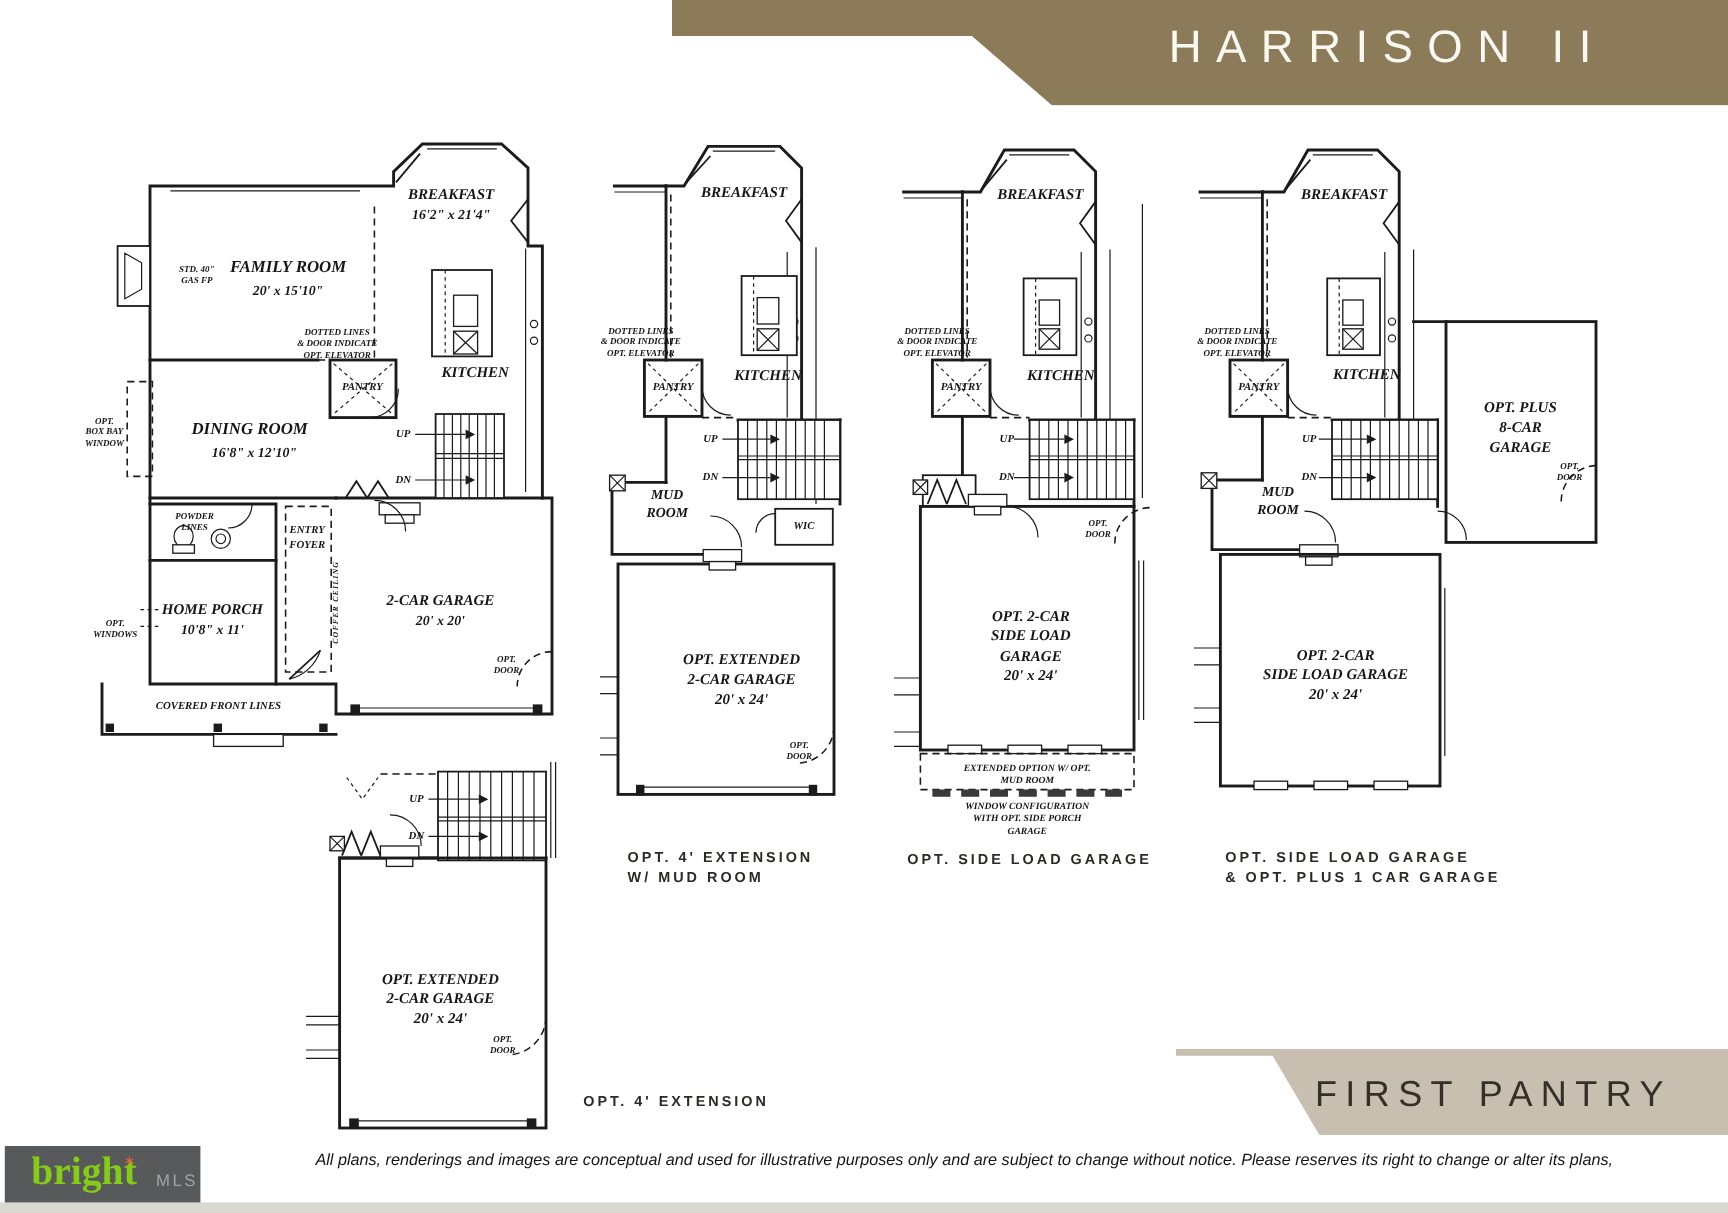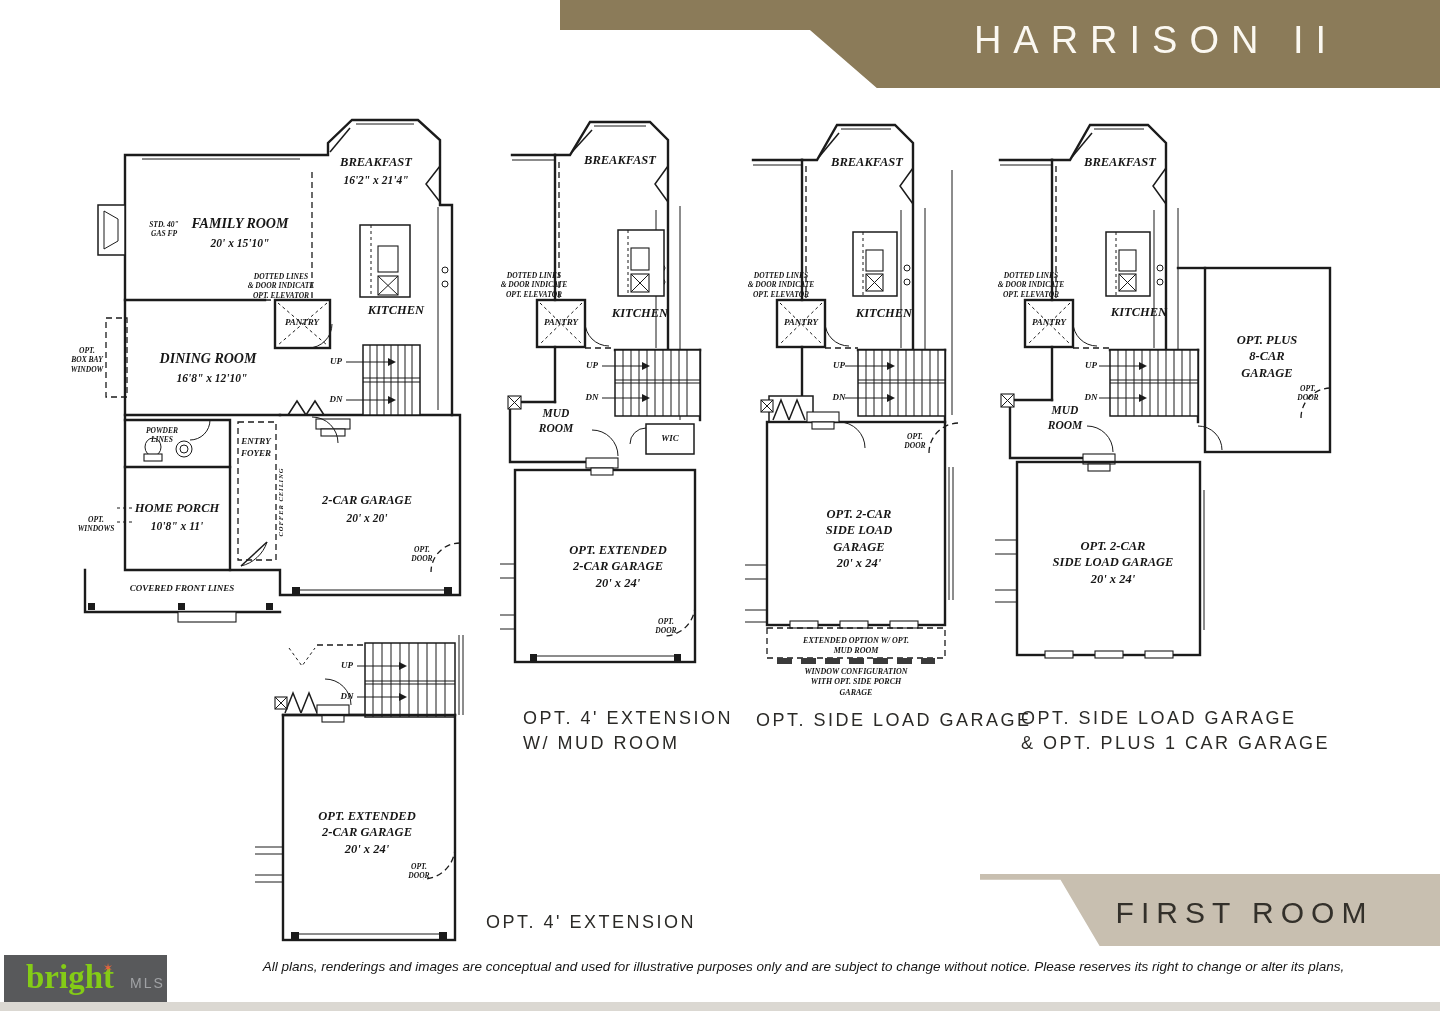--- a/index.html
+++ b/index.html
@@ -21,22 +21,22 @@
        line-height:1.3;}
   .rm{font-size:12.5px;}
   .rm-lg{font-size:14px;}
   .rm-md{font-size:11.5px;}
   .rm-xs{font-size:9px;}
   .dim{font-size:11.5px;}
   .tiny{font-size:7.5px;line-height:1.25;}
   .updn{font-size:9px;}
   .note{font-size:8px;line-height:1.3;}
   .vert{transform:translate(-50%,-50%) rotate(-90deg);font-size:6.5px;letter-spacing:1px;}
-  .caption{position:absolute;font-family:"Liberation Sans",sans-serif;font-weight:normal;
-       font-size:18px;letter-spacing:2.5px;color:#2b2a27;white-space:pre-line;line-height:1.4;}
+  .caption{position:absolute;font-family:"Liberation Sans",sans-serif;font-weight:bold;
+       font-size:12px;letter-spacing:2.5px;color:#2b2a27;white-space:pre-line;line-height:1.4;}
   .top-banner{position:absolute;left:560px;top:0;width:880px;height:88px;background:#8b7b59;
        clip-path:polygon(0 0,100% 0,100% 100%,36% 100%,28.4% 34%,0 34%);}
   .top-banner .title{position:absolute;left:65%;top:46%;transform:translate(-50%,-50%);
        color:#fbf8f1;font-size:38px;letter-spacing:12px;font-weight:normal;white-space:nowrap;margin-left:24px;}
   .ff-banner{position:absolute;left:980px;top:874px;width:460px;height:72px;background:#c8bfb0;
        clip-path:polygon(0 0,100% 0,100% 100%,26% 100%,17.5% 8%,0 8%);}
   .ff-banner .ff-label{position:absolute;left:57.5%;top:54%;transform:translate(-50%,-50%);
        color:#33302a;font-size:30px;letter-spacing:7px;font-weight:normal;white-space:nowrap;}
   .logo-box{position:absolute;left:4px;top:955px;width:163px;height:48px;background:#58595b;}
   .logo-brand{position:absolute;left:22px;top:4px;font-family:"Liberation Serif",serif;
@@ -469,21 +469,21 @@
 W/ MUD ROOM</div>
   <div class="caption" style="left:756px;top:708px;">OPT. SIDE LOAD GARAGE</div>
   <div class="caption" style="left:1021px;top:706px;">OPT. SIDE LOAD GARAGE
 &amp; OPT. PLUS 1 CAR GARAGE</div>
   <div class="caption" style="left:486px;top:910px;">OPT. 4' EXTENSION</div>
 
   <div class="top-banner">
     <span class="title">HARRISON II</span>
   </div>
   <div class="ff-banner">
-    <span class="ff-label">FIRST ROOM</span>
+    <span class="ff-label">FIRST PANTRY</span>
   </div>
 
   <div class="logo-box">
     <span class="logo-brand">bright</span>
     <span class="logo-star">✶</span>
     <span class="logo-mls">MLS</span>
   </div>
   <div class="disclaimer">
     <div>All plans, renderings and images are conceptual and used for illustrative purposes only and are subject to change without notice. Please reserves its right to change or alter its plans,</div>
   </div>

